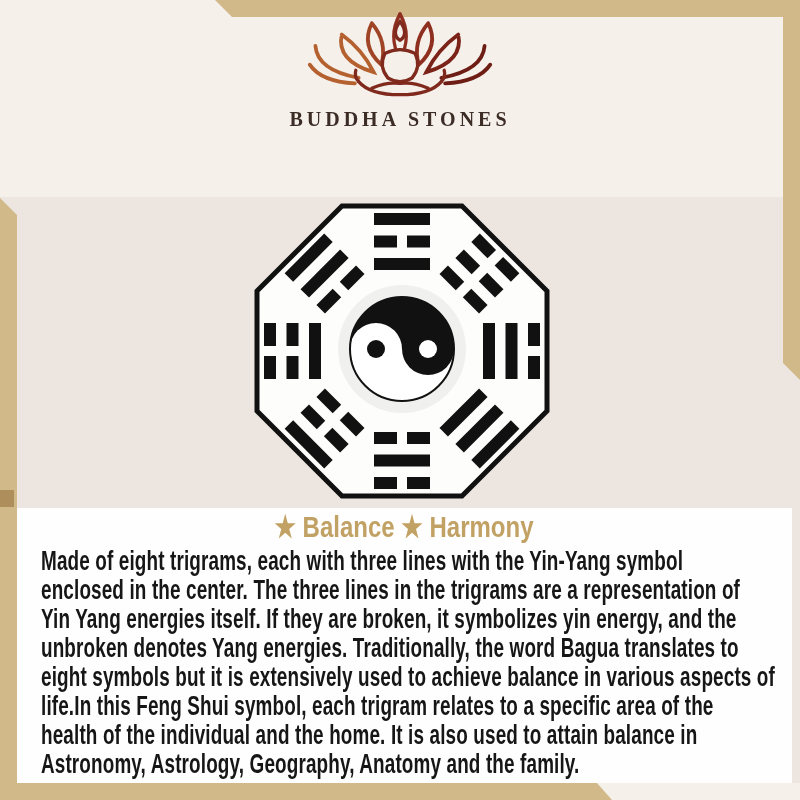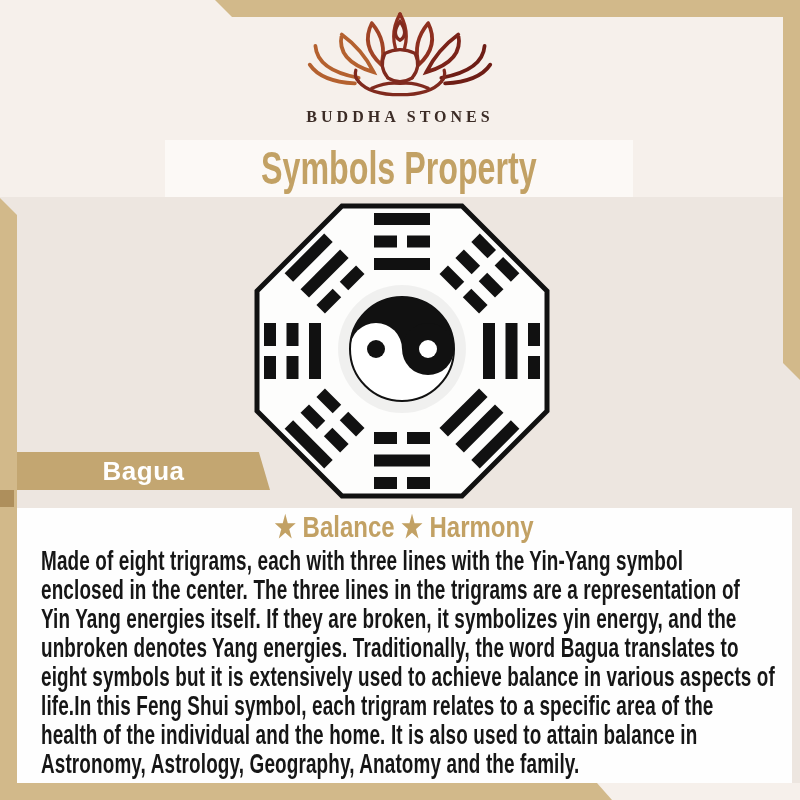--- a/index.html
+++ b/index.html
@@ -18,21 +18,21 @@
   
   .frame-svg{position:absolute;left:0;top:0;width:800px;height:800px;pointer-events:none;}
   .frame-svg .gold{fill:var(--frame-gold,#D2B98A);}
   .frame-svg .fold{fill:var(--fold-gold,#AE8F5C);}
   
   .logo-svg{position:absolute;left:290px;top:12px;width:220px;height:94px;}
   .brand-name{
     position:absolute;left:0;top:108px;width:800px;
     text-align:center;
     font-family:"Liberation Serif",serif;
-    font-size:16px;font-weight:600;letter-spacing:4px;
+    font-size:20px;font-weight:600;letter-spacing:4px;
     color:var(--brand-text,#3C2C26);
   }
   
   .title-box{
     position:absolute;left:165px;top:140px;width:468px;height:57px;
     background:var(--title-box,#FCF9F6);
     text-align:center;line-height:57px;
   }
   .title-box .t{
     display:inline-block;
@@ -116,23 +116,20 @@
       <path d="M97,70 Q110,78 123,70"></path>
       <path d="M66,74 Q78,88 110,88 Q142,88 154,74"></path>
       <path d="M66,74 Q61,69 63,62"></path>
       <path d="M154,74 Q159,69 157,62"></path>
       <path d="M80,81 Q96,74 110,76 Q124,74 140,81"></path>
     </g>
   </svg>
 
   <div class="brand-name">BUDDHA STONES</div>
 
-  <div class="title-box">
-    <span class="t">Symbols Property</span>
-  </div>
 
   <svg class="bagua-svg" viewBox="-165 -165 330 330">
     <polygon points="60,-145 145,-60 145,60 60,145 -60,145 -145,60 -145,-60 -60,-145" fill="#FDFDFC" stroke="#111111" stroke-width="5"></polygon>
     <circle r="64" cy="-2" fill="rgba(0,0,0,0.05)"></circle>
     <g transform="translate(0,-2)">
       <circle r="52" fill="#111111"></circle>
       <path d="M -52,0 A 52,52 0 0 0 52,0 Z" fill="#FFFFFF"></path>
       <circle cx="26" r="26" fill="#111111"></circle>
       <circle cx="-26" r="26" fill="#FFFFFF"></circle>
       <circle cx="26" r="9" fill="#FFFFFF"></circle>
@@ -188,23 +185,20 @@
         </g>
         <g transform="rotate(315)">
           <rect x="-28" y="-138" width="56" height="12" fill="#111111"></rect>
           <rect x="-28" y="-115.5" width="56" height="12" fill="#111111"></rect>
           <rect x="-28" y="-93" width="23" height="12" fill="#111111"></rect>
           <rect x="5" y="-93" width="23" height="12" fill="#111111"></rect>
         </g>
       </g>
   </svg>
 
-  <div class="banner">
-    <span class="t">Bagua</span>
-  </div>
 
   <div class="panel"></div>
 
   <div class="tagline">
     <span class="t">★ Balance ★ Harmony</span>
   </div>
 
   <div class="desc">
     <div class="desc-line">Made of eight trigrams, each with three lines with the Yin-Yang symbol</div>
     <div class="desc-line">enclosed in the center. The three lines in the trigrams are a representation of</div>

